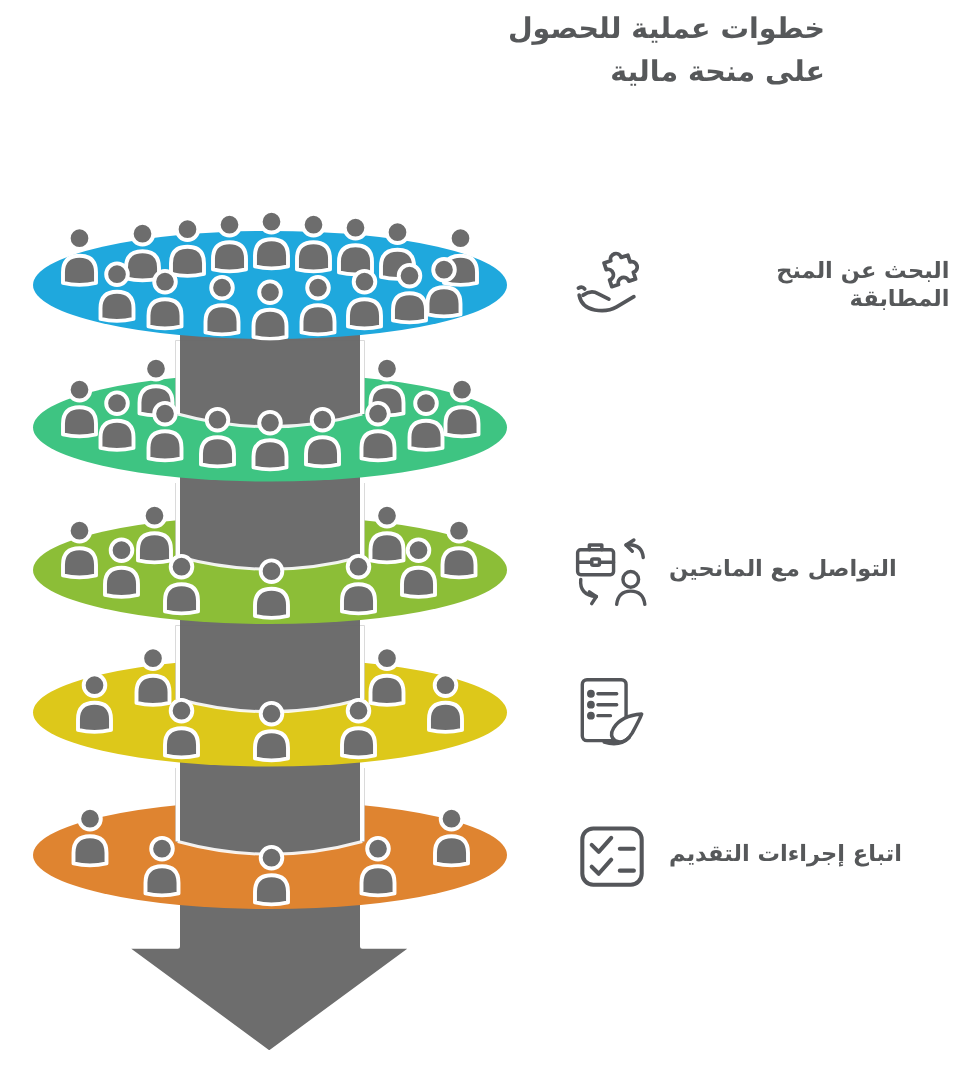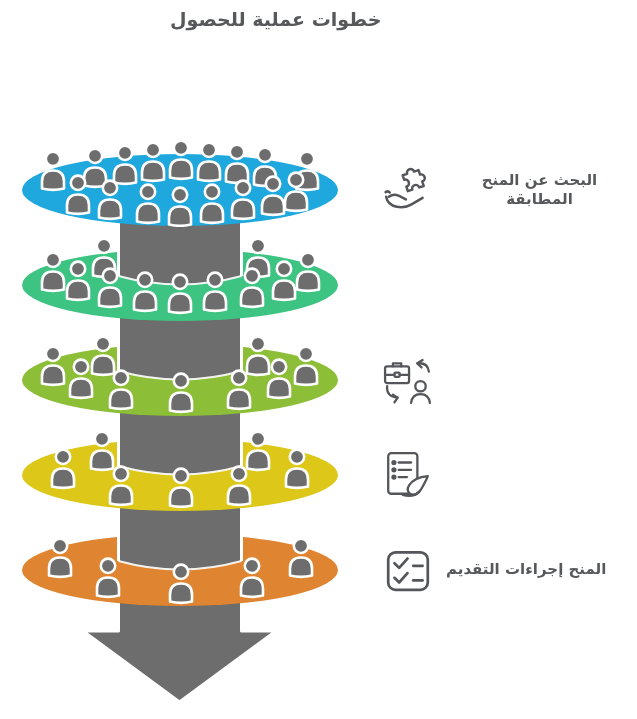--- a/index.html
+++ b/index.html
@@ -3,36 +3,36 @@
 <meta charset="utf-8">
 <style>
   html,body{margin:0;padding:0;background:#fff;}
   .stage{
     position:relative;width:637px;height:719px;background:#fff;overflow:hidden;
     font-family:"DejaVu Sans",sans-serif;
     --text-color:#56585a; --column-color:#6d6d6d; --person-color:#6d6d6d;
   }
   .title{
     position:absolute;top:5px;left:170px;width:380px;
-    text-align:left;font-weight:bold;font-size:19px;line-height:1.55;
+    text-align:right;font-weight:bold;font-size:19px;line-height:1.55;
     color:var(--text-color);direction:rtl;
   }
   #funnel{position:absolute;left:0;top:0;width:637px;height:719px;}
   .step-row{
     position:absolute;left:383px;width:250px;height:80px;
     display:flex;align-items:center;gap:13px;
   }
   .step-icon{
     width:50px;height:50px;flex:0 0 50px;color:#54565a;display:flex;
     align-items:center;justify-content:center;
   }
   .step-icon svg{width:50px;height:50px;}
   .step-label{
     font-weight:bold;font-size:15px;color:var(--text-color);
-    direction:rtl;text-align:center;line-height:1.3;
+    direction:rtl;text-align:right;line-height:1.3;
   }
 </style>
 </head>
 <body>
 
 <div class="stage" style="--text-color: #56585a; --column-color: #6d6d6d; --person-color: #6d6d6d;">
 
   <svg id="funnel" viewBox="0 0 637 719" aria-hidden="true">
     <defs>
       <symbol id="person" viewBox="0 0 30 40" overflow="visible">
@@ -115,20 +115,21 @@
         <use href="#person" x="45" y="537" width="30" height="40"></use>
         <use href="#person" x="286" y="537" width="30" height="40"></use>
         <use href="#person" x="93" y="557" width="30" height="40"></use>
         <use href="#person" x="166" y="563" width="30" height="40"></use>
         <use href="#person" x="237" y="557" width="30" height="40"></use>
       </g>
     </svg>
 
   <div class="title">
     <div>خطوات عملية للحصول</div>
+    <div>على منحة مالية</div>
   </div>
 
   <div class="step-row" style="top:150px">
     <span class="step-icon">
       <svg viewBox="0 0 48 48" fill="none" stroke="currentColor" stroke-width="2.4" stroke-linecap="round" stroke-linejoin="round">
         <g transform="rotate(-18 29 15)">
           <path d="M21,7 h4.5 a3.4,3.4 0 1 1 7,0 H37 v4.5 a3.4,3.4 0 1 1 0,7 V23 h-4.5 a3.4,3.4 0 1 0 -7,0 H21 v-4.5 a3.4,3.4 0 1 0 0,-7 z"></path>
         </g>
         <path d="M3,30.5 q1.5,8 10,9.5 q8,1.5 14,-2 l11,-6.5"></path>
         <path d="M5.5,30.5 q5,-3.5 9.5,-1 l7,3.5"></path>
@@ -146,20 +147,21 @@
         <path d="M9.5,11 V8 h8 v3 M2,19 h9 M16,19 h9"></path>
         <rect x="11" y="17" width="5" height="4" rx="1"></rect>
         <path d="M44,16 q-1,-9 -11,-8"></path>
         <path d="M33,8 l5,-3.2 M33,8 l4,4"></path>
         <circle cx="36" cy="30" r="5"></circle>
         <path d="M27,46 q1,-8.5 9,-8.5 q8,0 9,8.5"></path>
         <path d="M4,30 q-1,10 10,11"></path>
         <path d="M14,41 l-4.5,-3 M14,41 l-3,4.5"></path>
       </svg>
     </span>
+    <span class="step-label">التواصل مع المانحين</span>
   </div>
 
   <div class="step-row" style="top:435px">
     <span class="step-icon">
       <svg viewBox="0 0 48 48" fill="none" stroke="currentColor" stroke-width="2.2" stroke-linecap="round" stroke-linejoin="round">
         <rect x="5" y="3" width="28" height="39" rx="3"></rect>
         <circle cx="10.5" cy="12" r="1.4" fill="currentColor"></circle>
         <circle cx="10.5" cy="19" r="1.4" fill="currentColor"></circle>
         <circle cx="10.5" cy="26" r="1.4" fill="currentColor"></circle>
         <path d="M15,12 h12 M15,19 h12 M15,26 h8"></path>
@@ -172,16 +174,16 @@
   <div class="step-row" style="top:530px">
     <span class="step-icon">
       <svg viewBox="0 0 48 48" fill="none" stroke="currentColor" stroke-width="2.6" stroke-linecap="round" stroke-linejoin="round">
         <rect x="5" y="7" width="38" height="36" rx="7"></rect>
         <path d="M11,17.5 l4.5,4.5 l8,-9"></path>
         <path d="M29,20 h9"></path>
         <path d="M11,31.5 l4.5,4.5 l8,-9"></path>
         <path d="M29,34 h9"></path>
       </svg>
     </span>
-    <span class="step-label">المنح إجراءات التقديم</span>
+    <span class="step-label">اتباع إجراءات التقديم</span>
   </div>
 
 </div>
 
 </body></html>

